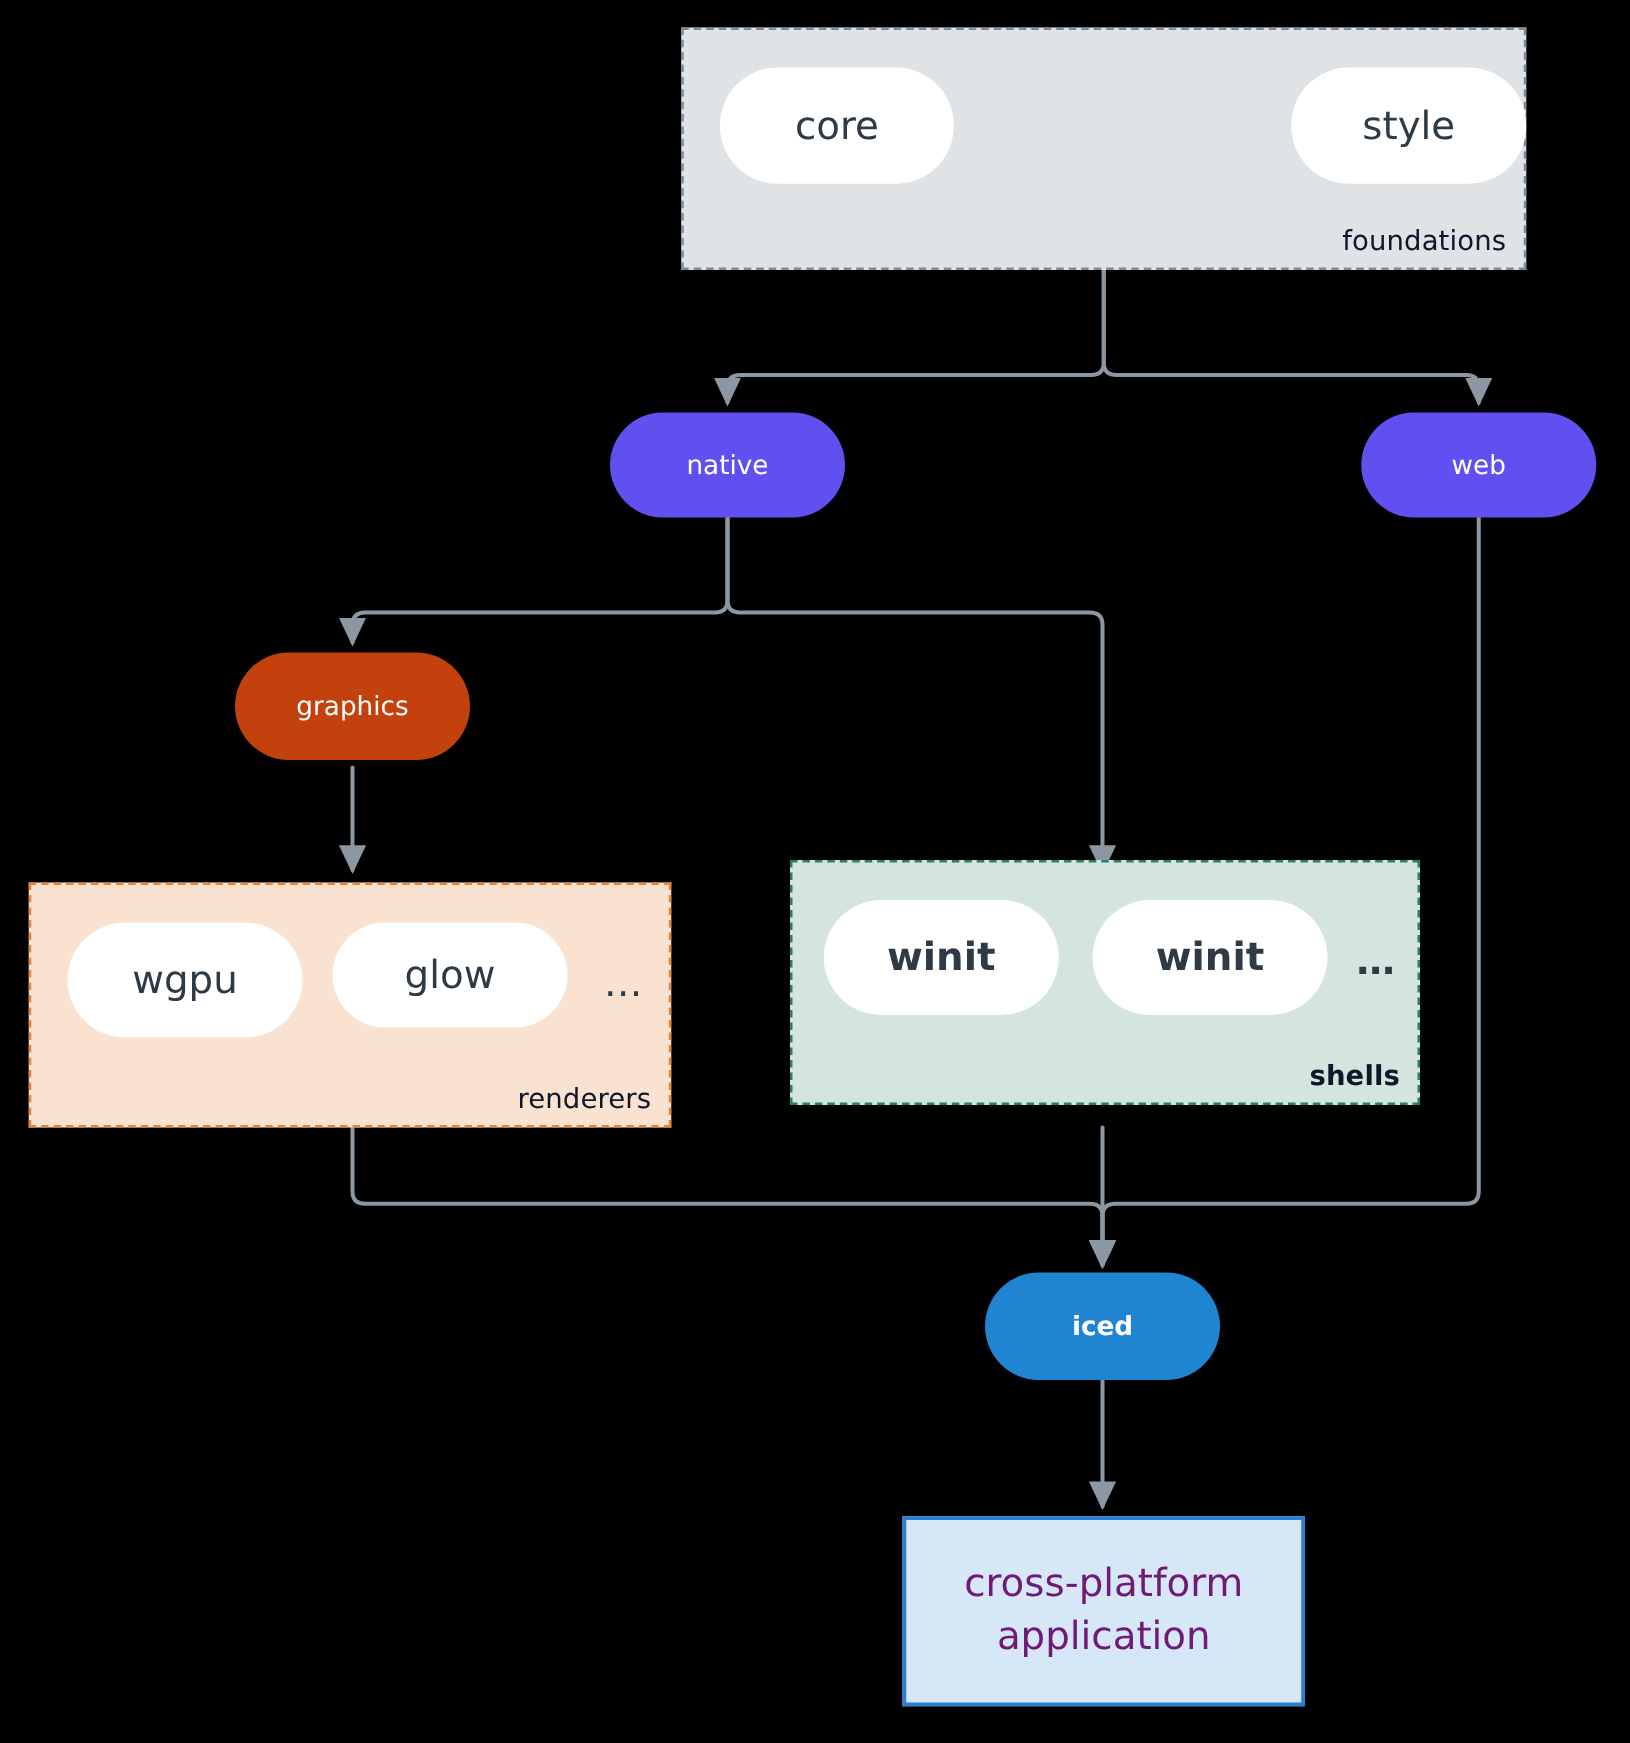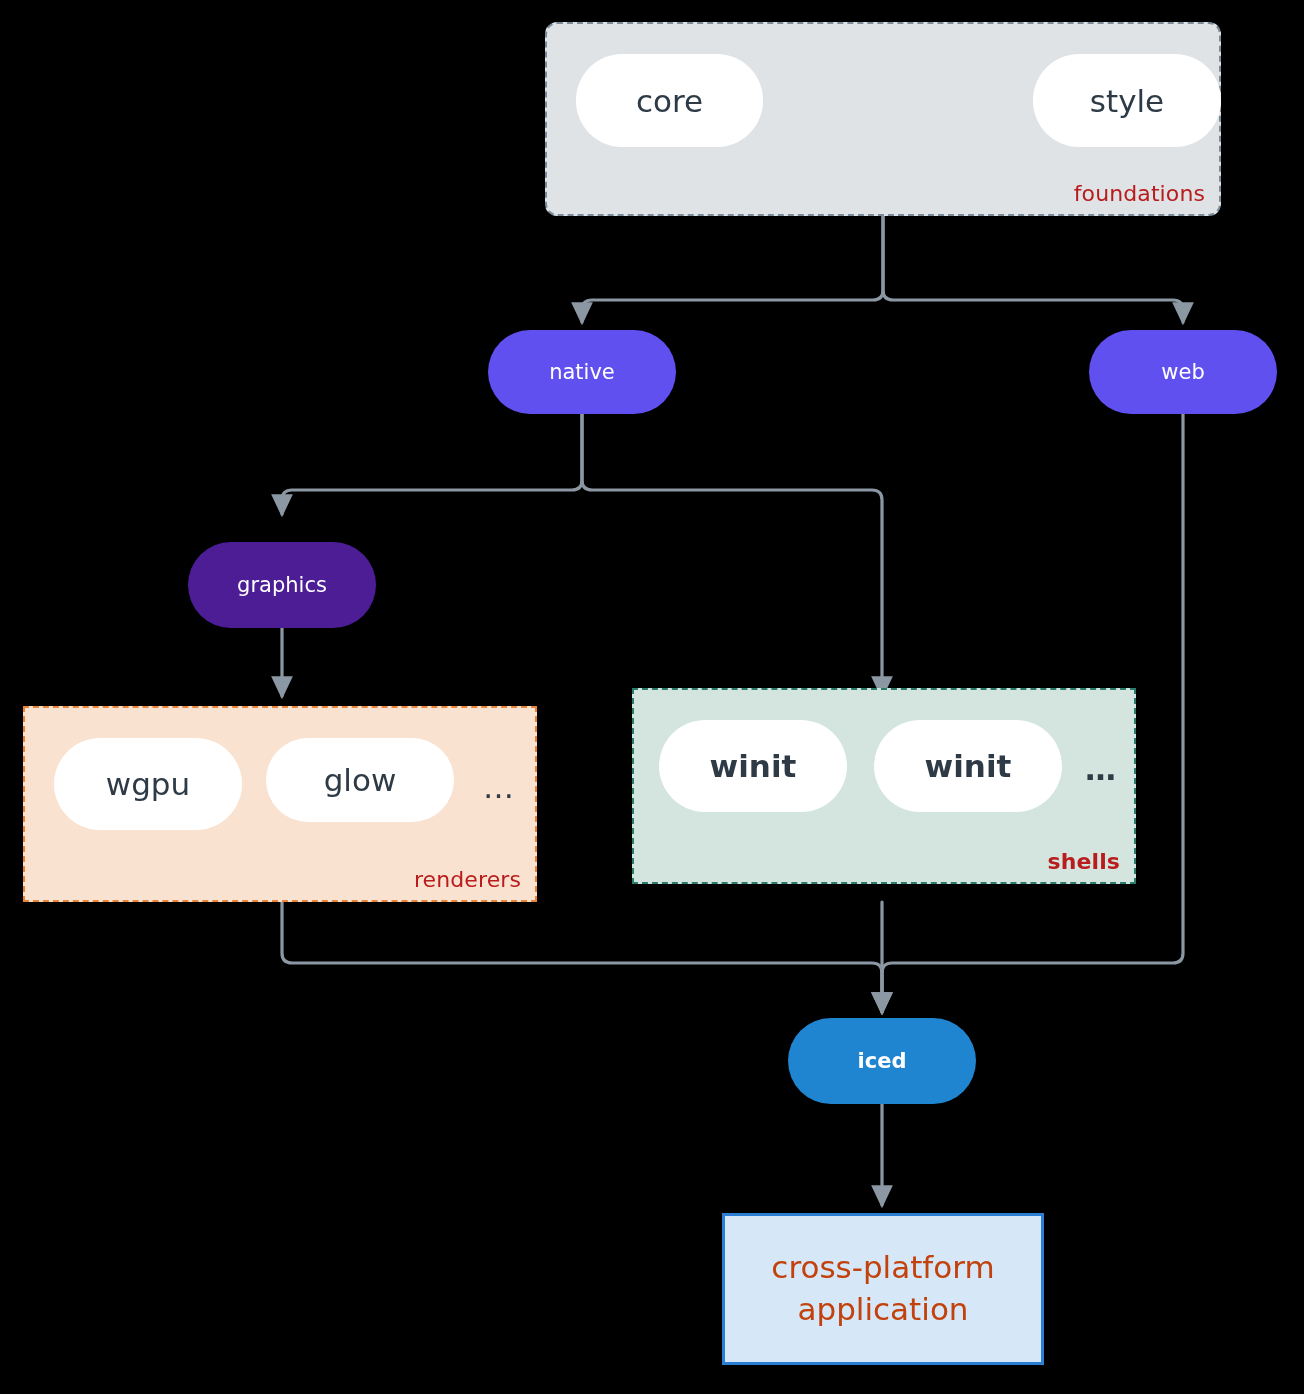--- a/index.html
+++ b/index.html
@@ -28,28 +28,27 @@
     position: absolute;
     box-sizing: border-box;
     border-style: dashed;
     border-width: 2px;
   }
   .group-label {
     position: absolute;
     right: 14px;
     bottom: 8px;
     font-size: 22px;
-    color: #b91c1c;
+    color: #0f172a;
     letter-spacing: 0.1px;
     white-space: nowrap;
   }
   .group-foundations {
     background: #dfe3e6;
     border-color: #7c8b99;
-    border-radius: 12px;
   }
   .group-renderers {
     background: #fae2d1;
     border-color: #e8853a;
   }
   .group-shells {
     background: #d3e5de;
     border-color: #2a7d6c;
   }
   
@@ -76,34 +75,34 @@
     position: absolute;
     border-radius: 50px;
     display: flex;
     align-items: center;
     justify-content: center;
     font-size: 21px;
     color: #ffffff;
     box-sizing: border-box;
   }
   .stadium-purple { background: #6050f0; }
-  .stadium-orange { background: #4c1d95; margin-top: 20px; }
+  .stadium-orange { background: #c2410c; }
   .stadium-blue   { background: #2085d0; font-weight: bold; }
   
   .rect-node {
     position: absolute;
     background: #d6e8f7;
     border: 3px solid #2a7fd4;
     box-sizing: border-box;
     display: flex;
     flex-direction: column;
     align-items: center;
     justify-content: center;
     font-size: 31px;
-    color: #c2410c;
+    color: #701a75;
     line-height: 1.35;
     text-align: center;
   }
 </style>
 </head>
 <body>
 
 <div id="canvas">
 
   <svg id="edges" viewBox="0 0 1304 1394">

